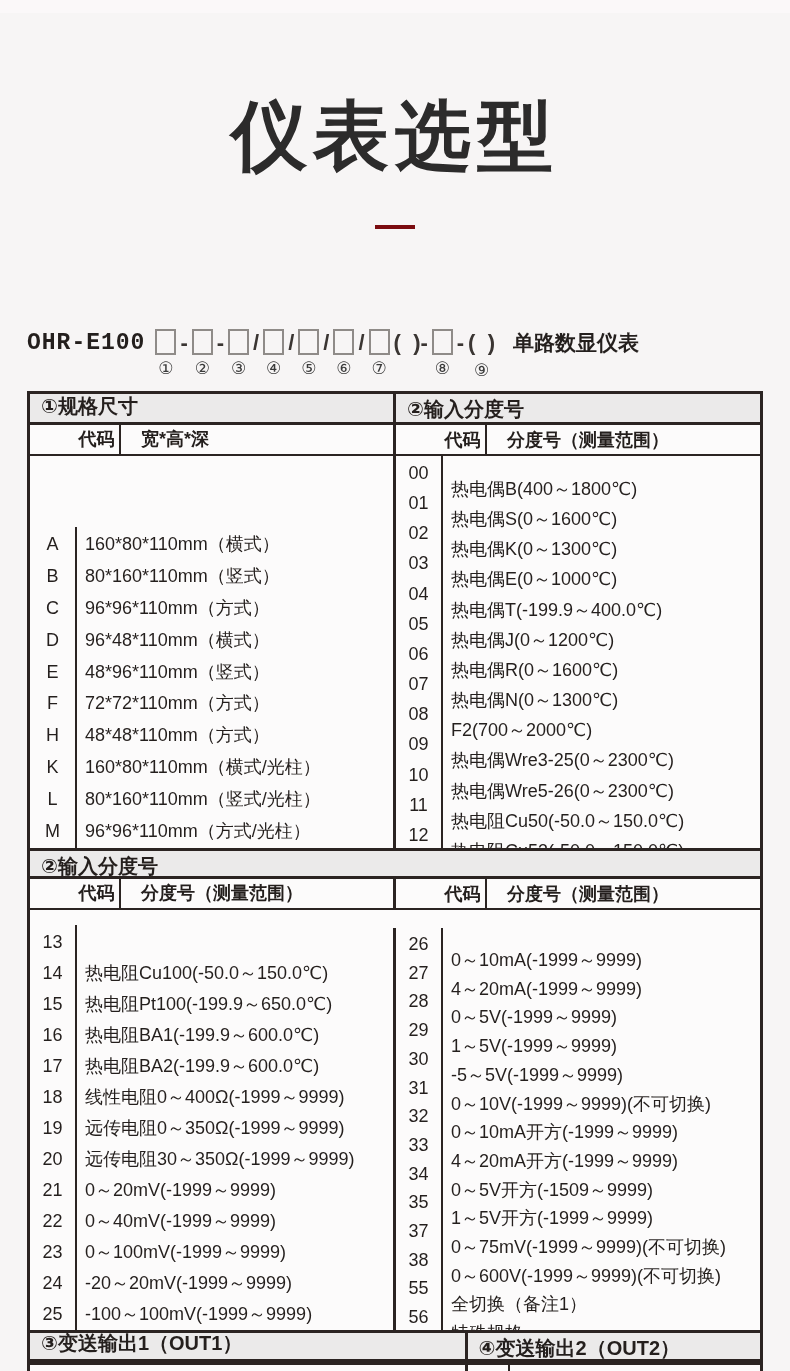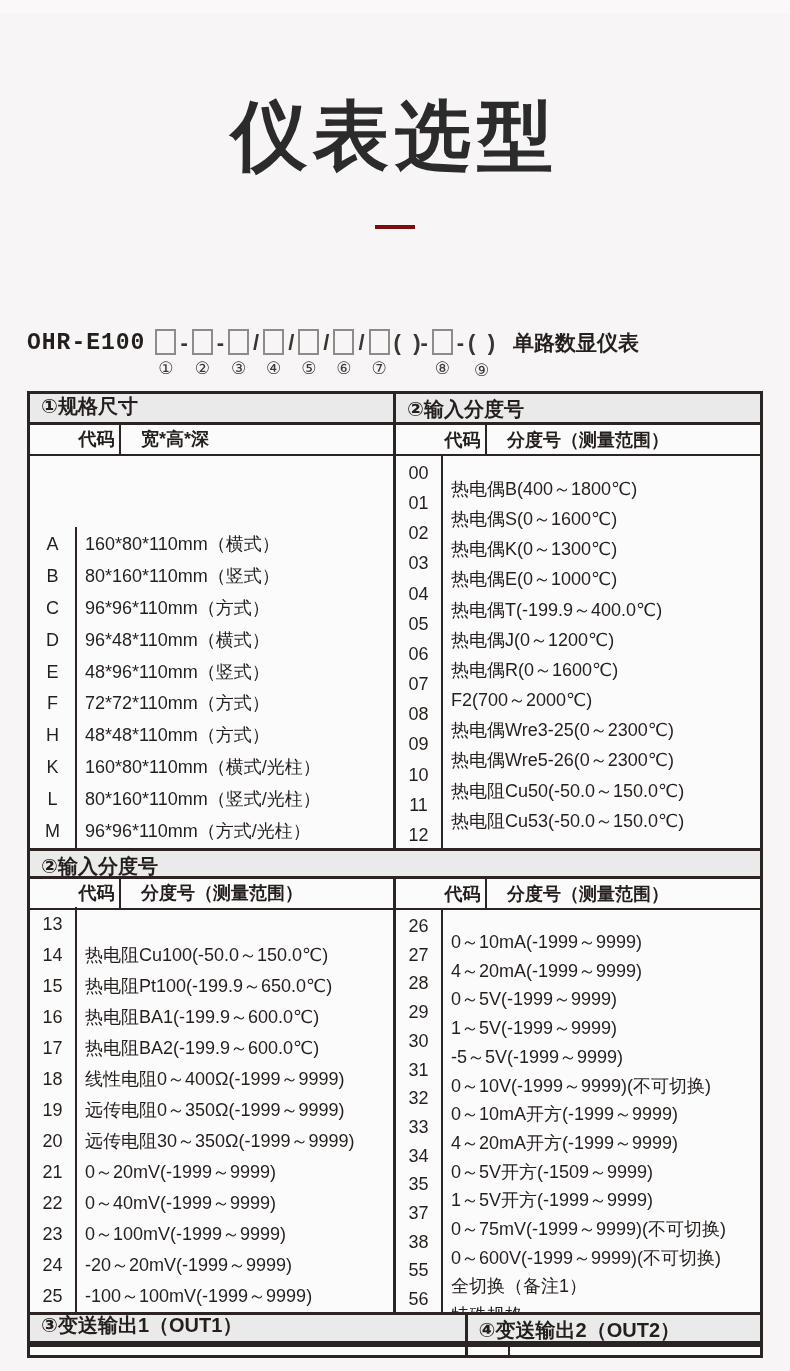--- a/index.html
+++ b/index.html
@@ -46,21 +46,21 @@
   .sec3 .half.left{width:440px;}
   .sec3 .half.right{width:294px;}
   .row.sec{background:var(--hdr-bg);border-bottom:3px solid var(--bc);height:31px;}
   .row.sec.mid{border-top:3px solid var(--bc);}
   .row.sec3{border-top:3px solid var(--bc);border-bottom:3px solid var(--bc);background:var(--hdr-bg);height:32px;}
   .sec-label{font-weight:700;font-size:20px;line-height:31px;padding-left:11px;}
   .row.subheader{height:31px;border-bottom:2px solid var(--bc);font-weight:700;}
   .subheader .code-h{width:47px;border-right:2px solid var(--bc);text-align:center;line-height:30px;font-size:18px;margin-left:44px;}
   .subheader .val-h{flex:1;line-height:30px;padding-left:8px;font-size:18px;margin-left:12px;}
   .row.body1{height:392px;}
-  .row.body2{height:402px;}
+  .row.body2{height:402px;margin-top:18px;}
   .codes{width:47px;border-right:2px solid var(--bc);text-align:center;padding-top:2px;}
   .vals{flex:1;padding:18px 0 0 8px;overflow:hidden;}
   .lh-a{line-height:31.9px;}   
   .lh-b{line-height:30.15px;}  
   .lh-c{line-height:31px;}     
   .lh-d{line-height:28.7px;}   
   .row.partial{height:11px;background:var(--body-bg);}
   .partial .codes-p{border-right:2px solid var(--bc);}
   .partial .half.left .codes-p{width:31px;}
   .partial .half.right .codes-p{width:42px;}
@@ -146,20 +146,21 @@
           <div class="cell-line">12</div>
         </div>
       <div class="vals lh-b">
           <div class="cell-line">热电偶B(400～1800℃)</div>
           <div class="cell-line">热电偶S(0～1600℃)</div>
           <div class="cell-line">热电偶K(0～1300℃)</div>
           <div class="cell-line">热电偶E(0～1000℃)</div>
           <div class="cell-line">热电偶T(-199.9～400.0℃)</div>
           <div class="cell-line">热电偶J(0～1200℃)</div>
           <div class="cell-line">热电偶R(0～1600℃)</div>
+          <div class="cell-line">热电偶N(0～1300℃)</div>
           <div class="cell-line">F2(700～2000℃)</div>
           <div class="cell-line">热电偶Wre3-25(0～2300℃)</div>
           <div class="cell-line">热电偶Wre5-26(0～2300℃)</div>
           <div class="cell-line">热电阻Cu50(-50.0～150.0℃)</div>
           <div class="cell-line">热电阻Cu53(-50.0～150.0℃)</div>
         </div>
     </div>
   </div>
 
   <div class="row sec mid">

